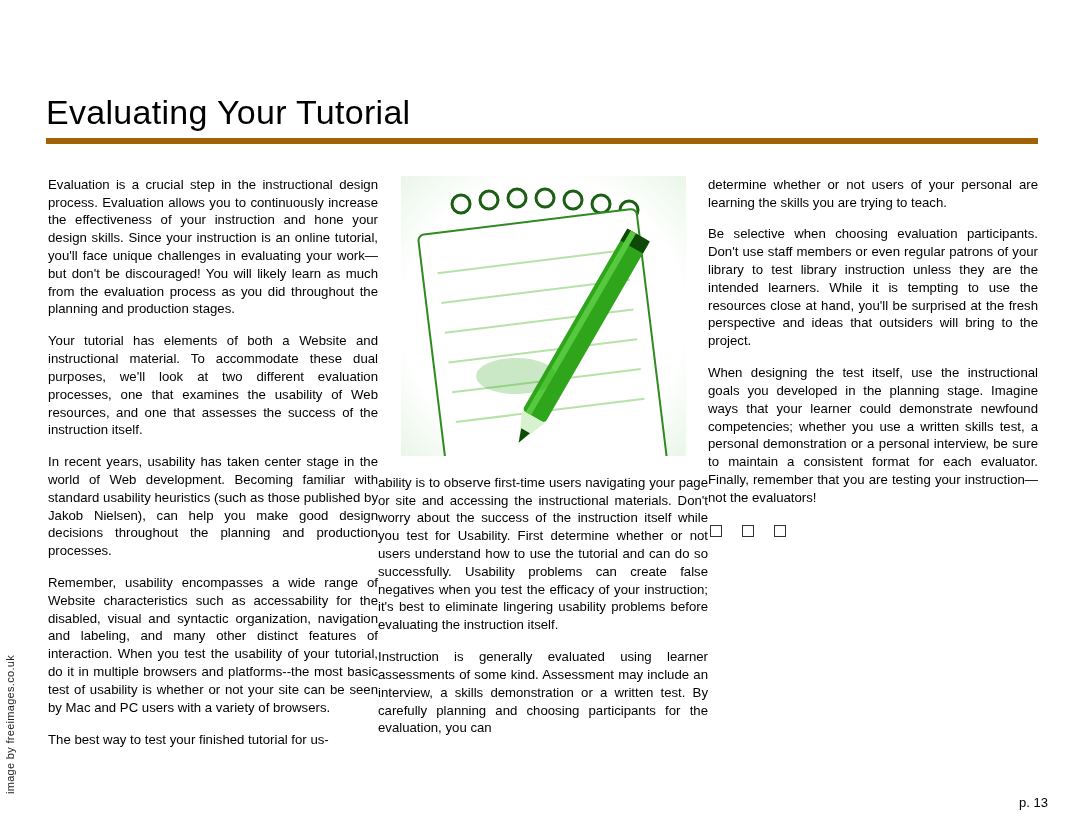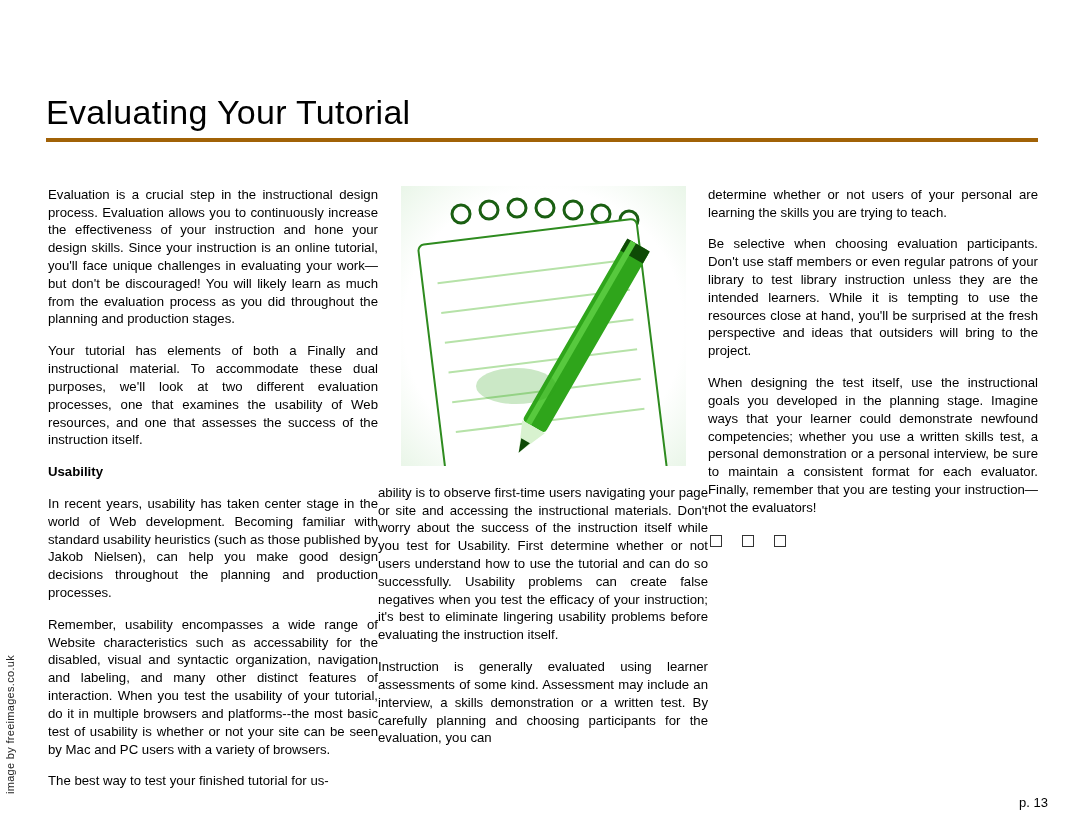--- a/index.html
+++ b/index.html
@@ -13,23 +13,23 @@
     position: relative;
     width: 1080px;
     height: 834px;
     box-sizing: border-box;
     padding: 70px 42px 40px 48px;
   }
   .title {
     font-size: 34px;
     font-weight: 400;
     letter-spacing: 0.3px;
-    border-bottom: 4px solid #a16207;
+    border-bottom: 6px solid #a16207;
     padding-bottom: 6px;
-    margin-bottom: 44px;
+    margin-bottom: 32px;
     margin-left: -2px;
   }
   .columns {
     display: flex;
   }
   .col {
     flex: 1 1 0;
     font-size: 13.2px;
     line-height: 1.35;
     text-align: justify;
@@ -90,22 +90,21 @@
 <body>
 
 <div class="page">
 
   <h1 class="title">Evaluating Your Tutorial</h1>
 
   <div class="columns">
 
     <div class="col">
       <p>Evaluation is a crucial step in the instructional design process. Evaluation allows you to continuously increase the effectiveness of your instruction and hone your design skills. Since your instruction is an online tutorial, you'll face unique challenges in evaluating your work—but don't be discouraged! You will likely learn as much from the evaluation process as you did throughout the planning and production stages.</p>
-      <p>Your tutorial has elements of both a Finally and instructional material. To accommodate these dual purposes, we'll look at two different evaluation processes, one that examines the usability of Web resources, and one that assesses the success of the instruction itself.</p>
-      <p class="subhead">Usability</p>
+      <p>Your tutorial has elements of both a Website and instructional material. To accommodate these dual purposes, we'll look at two different evaluation processes, one that examines the usability of Web resources, and one that assesses the success of the instruction itself.</p>
       <p>In recent years, usability has taken center stage in the world of Web development. Becoming familiar with standard usability heuristics (such as those published by Jakob Nielsen), can help you make good design decisions throughout the planning and production processes.</p>
       <p>Remember, usability encompasses a wide range of Website characteristics such as accessability for the disabled, visual and syntactic organization, navigation and labeling, and many other distinct features of interaction. When you test the usability of your tutorial, do it in multiple browsers and platforms--the most basic test of usability is whether or not your site can be seen by Mac and PC users with a variety of browsers.</p>
       <p style="margin-bottom:0">The best way to test your finished tutorial for us-</p>
     </div>
 
     <div class="col">
       <div class="illustration">
         <svg viewBox="0 0 285 280">
           <defs>
             <radialGradient id="vg" cx="50%" cy="50%" r="70%">

